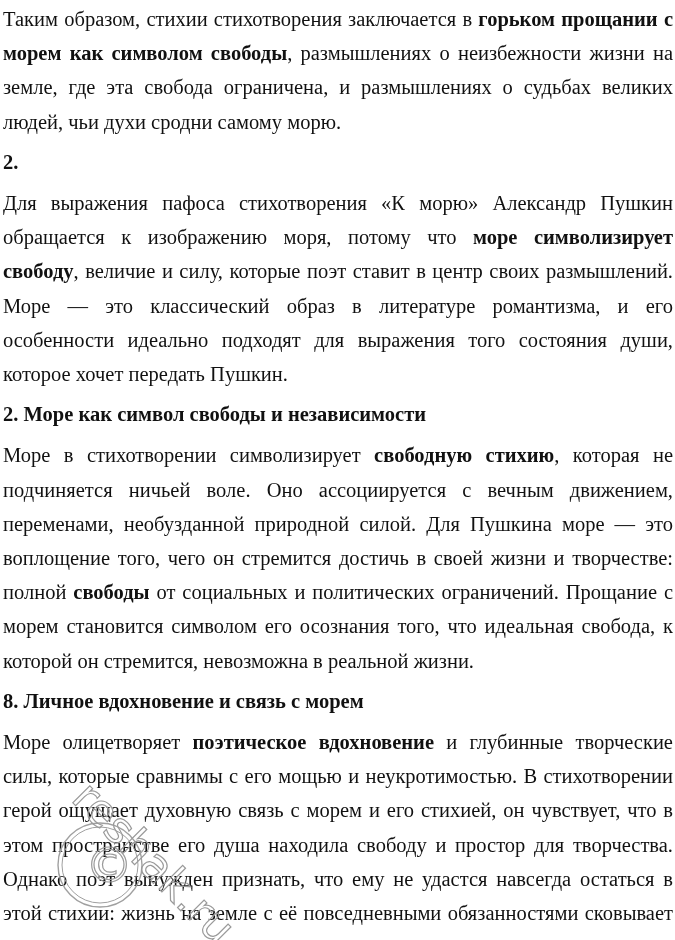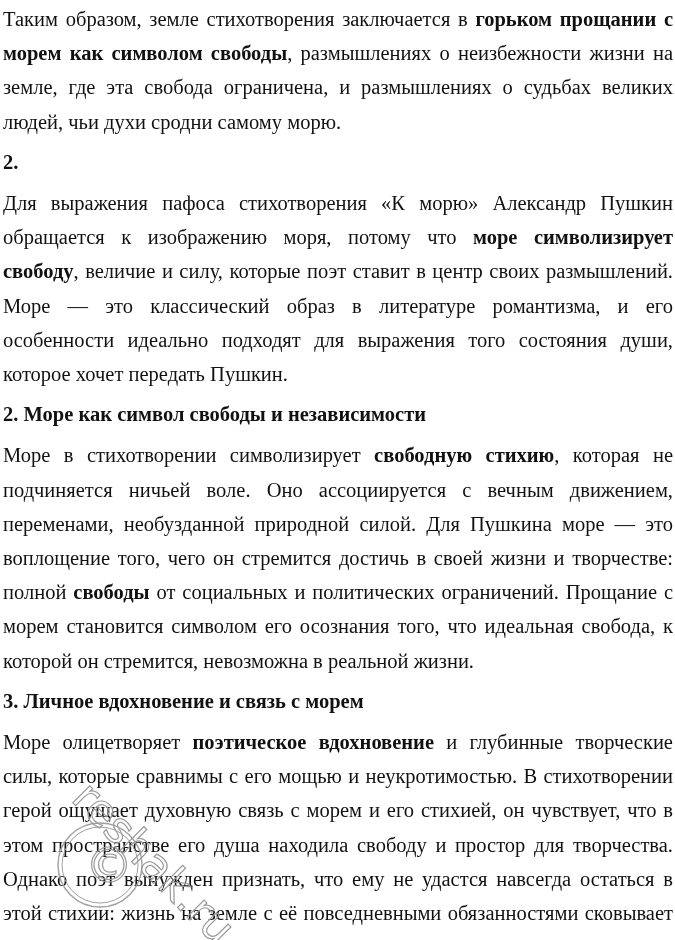--- a/index.html
+++ b/index.html
@@ -21,31 +21,31 @@
   b { font-weight: bold; }
   .watermark {
     position: absolute; left: 40px; top: 740px; width: 200px; height: 200px;
     pointer-events: none;
   }
 </style>
 </head>
 <body>
 
 <div class="doc">
-  <p><span>Таким образом, земле стихотворения заключается в </span><b>горьком прощании с морем как символом свободы</b><span>, размышлениях о неизбежности жизни на земле, где эта свобода ограничена, и размышлениях о судьбах великих людей, чьи духи сродни самому морю.</span></p>
+  <p><span>Таким образом, стихии стихотворения заключается в </span><b>горьком прощании с морем как символом свободы</b><span>, размышлениях о неизбежности жизни на земле, где эта свобода ограничена, и размышлениях о судьбах великих людей, чьи духи сродни самому морю.</span></p>
 
   <p class="num">2.</p>
 
   <p><span>Для выражения пафоса стихотворения «К морю» Александр Пушкин обращается к изображению моря, потому что </span><b>море символизирует свободу</b><span>, величие и силу, которые поэт ставит в центр своих размышлений. Море — это классический образ в литературе романтизма, и его особенности идеально подходят для выражения того состояния души, которое хочет передать Пушкин.</span></p>
 
   <p class="heading">2. Море как символ свободы и независимости</p>
 
   <p><span>Море в стихотворении символизирует </span><b>свободную стихию</b><span>, которая не подчиняется ничьей воле. Оно ассоциируется с вечным движением, переменами, необузданной природной силой. Для Пушкина море — это воплощение того, чего он стремится достичь в своей жизни и творчестве: полной </span><b>свободы</b><span> от социальных и политических ограничений. Прощание с морем становится символом его осознания того, что идеальная свобода, к которой он стремится, невозможна в реальной жизни.</span></p>
 
-  <p class="heading">3. Личное вдохновение и связь с морем</p>
+  <p class="heading">8. Личное вдохновение и связь с морем</p>
 
   <p><span>Море олицетворяет </span><b>поэтическое вдохновение</b><span> и глубинные творческие силы, которые сравнимы с его мощью и неукротимостью. В стихотворении герой ощущает духовную связь с морем и его стихией, он чувствует, что в этом пространстве его душа находила свободу и простор для творчества. Однако поэт вынужден признать, что ему не удастся навсегда остаться в этой стихии: жизнь на земле с её повседневными обязанностями сковывает его.</span></p>
 </div>
 
 <div class="watermark">
   <svg width="200" height="200" viewBox="0 0 200 200">
     <circle cx="60" cy="125" r="42" fill="none" stroke="#a0a0a0" stroke-width="1.4"></circle>
     <circle cx="60" cy="125" r="38" fill="none" stroke="#a0a0a0" stroke-width="1"></circle>
     <text x="45" y="142" font-family="'DejaVu Sans', sans-serif" font-size="48" fill="none" stroke="#9a9a9a" stroke-width="1.2">©</text>
     <text x="30" y="60" transform="rotate(45 30 60)" font-family="'DejaVu Sans', sans-serif" font-size="44" fill="none" stroke="#9a9a9a" stroke-width="1.2">reshak.ru</text>

